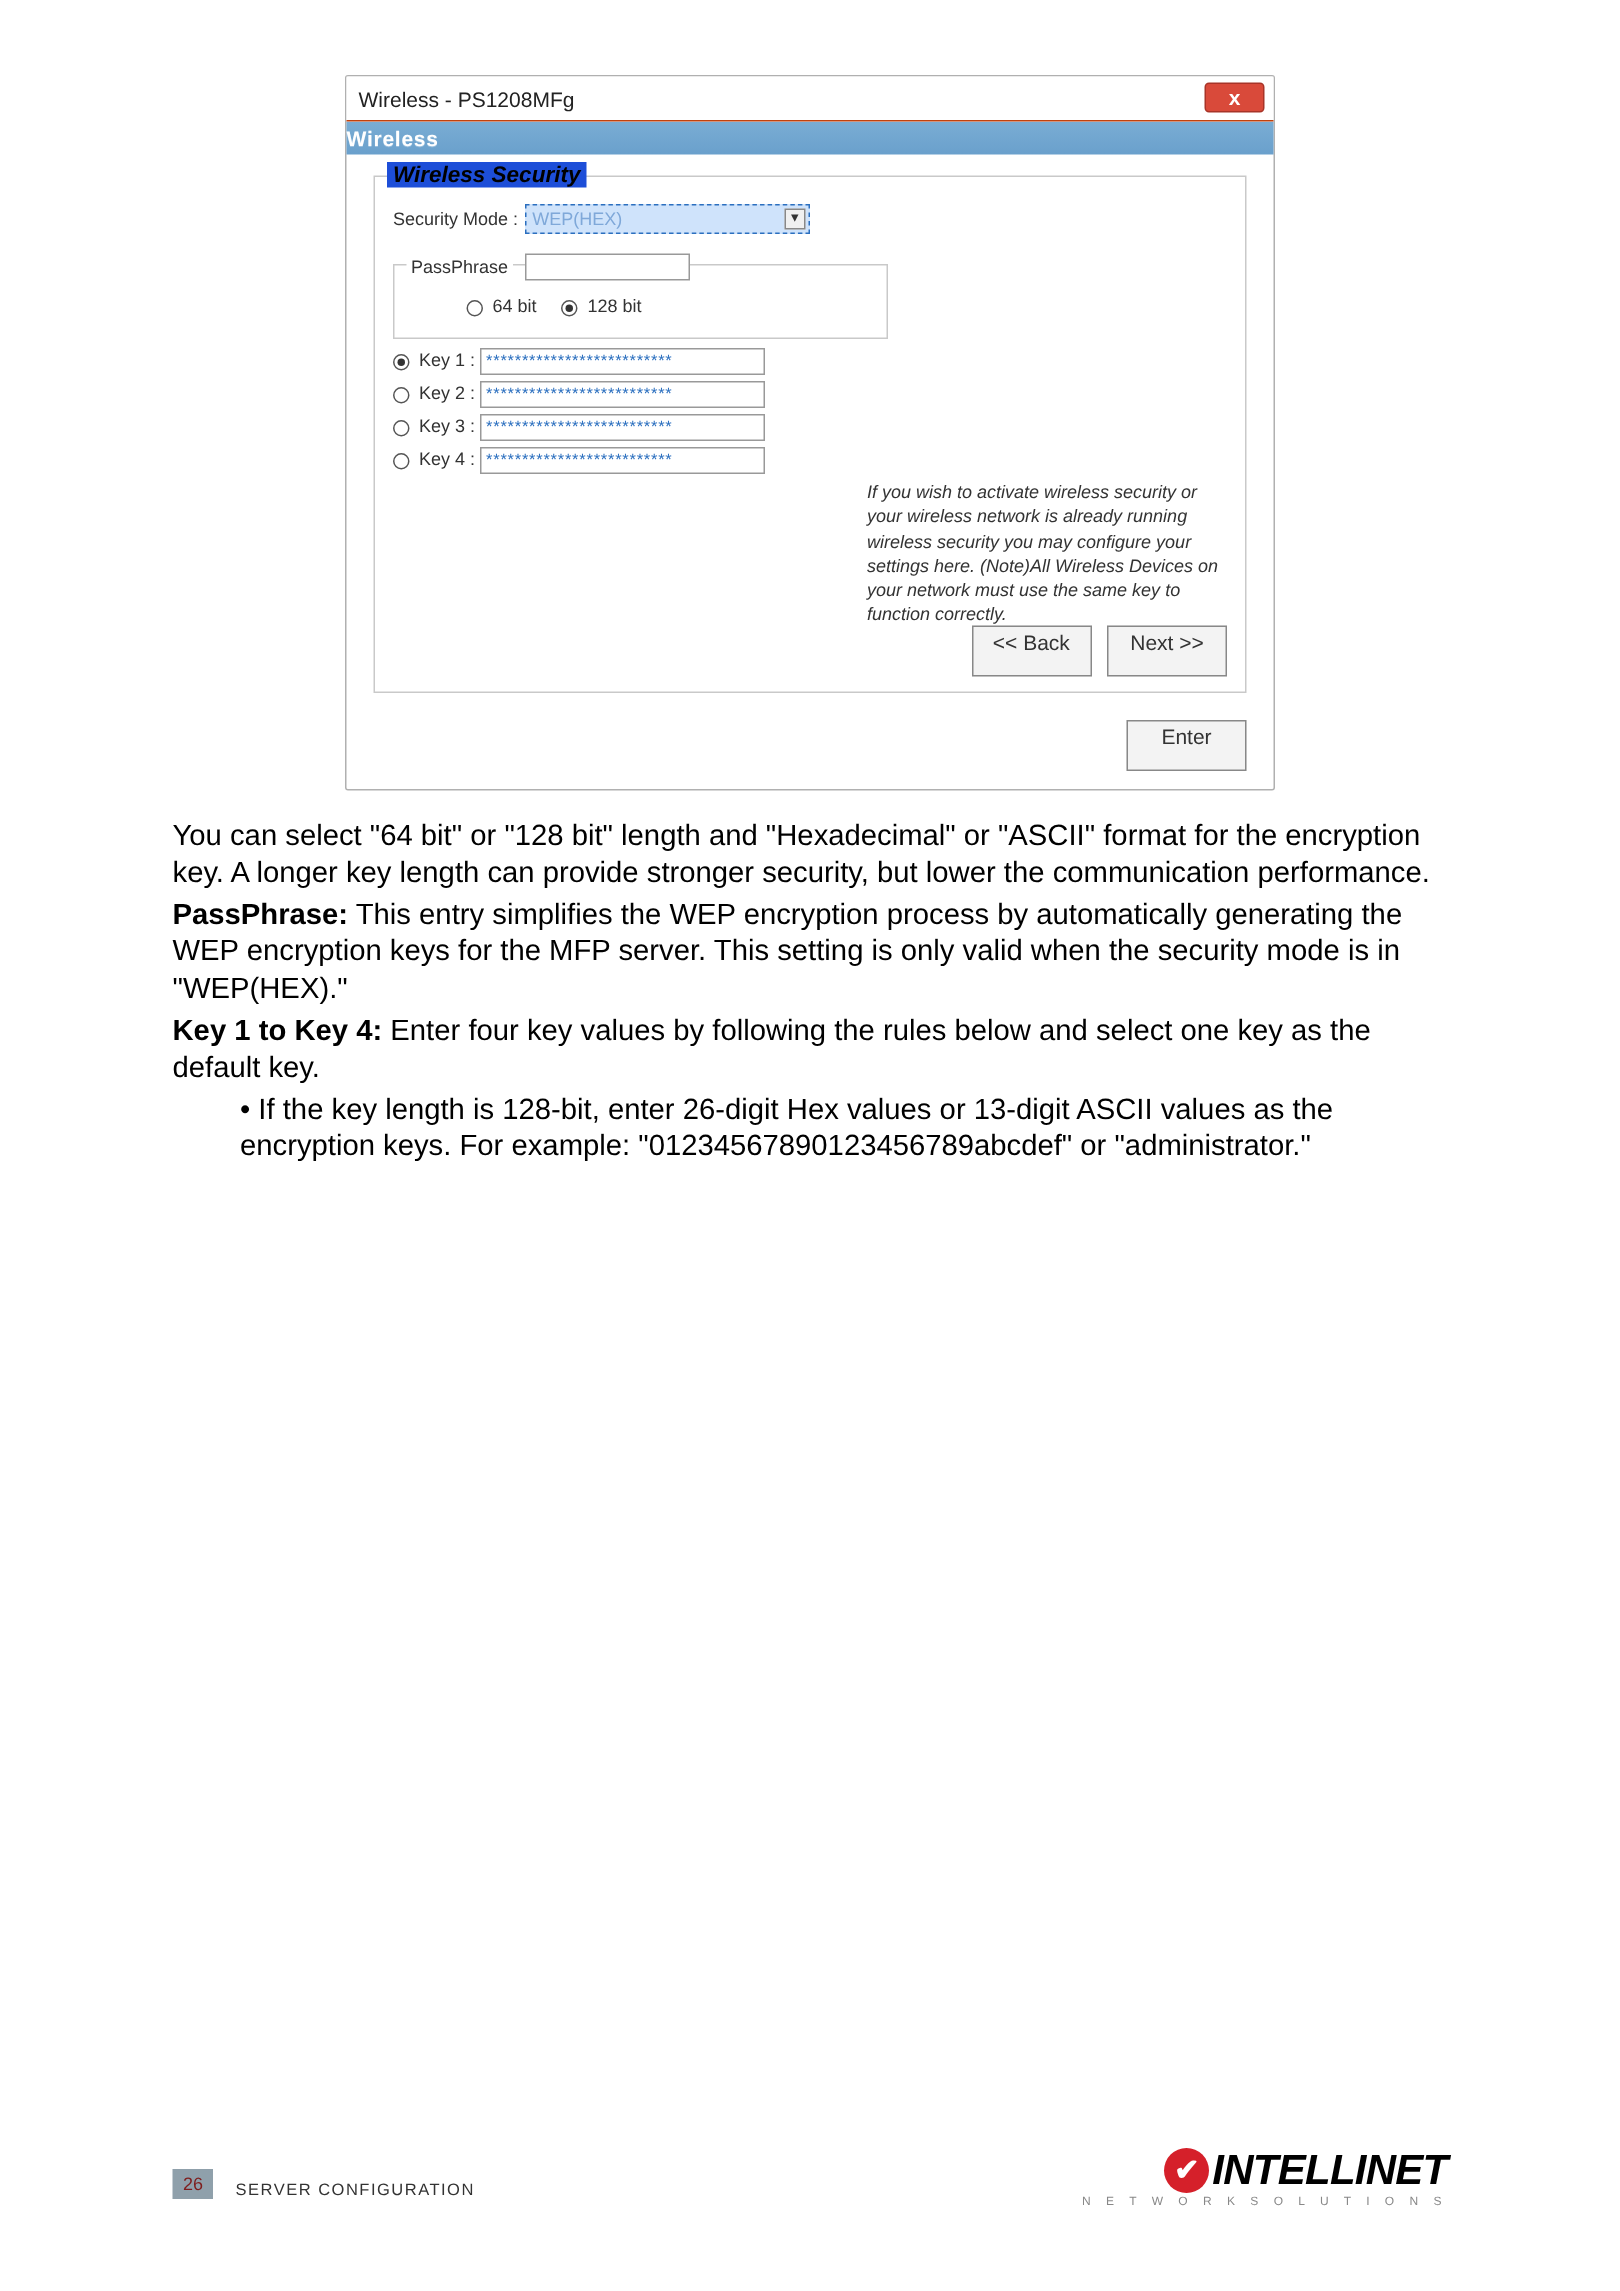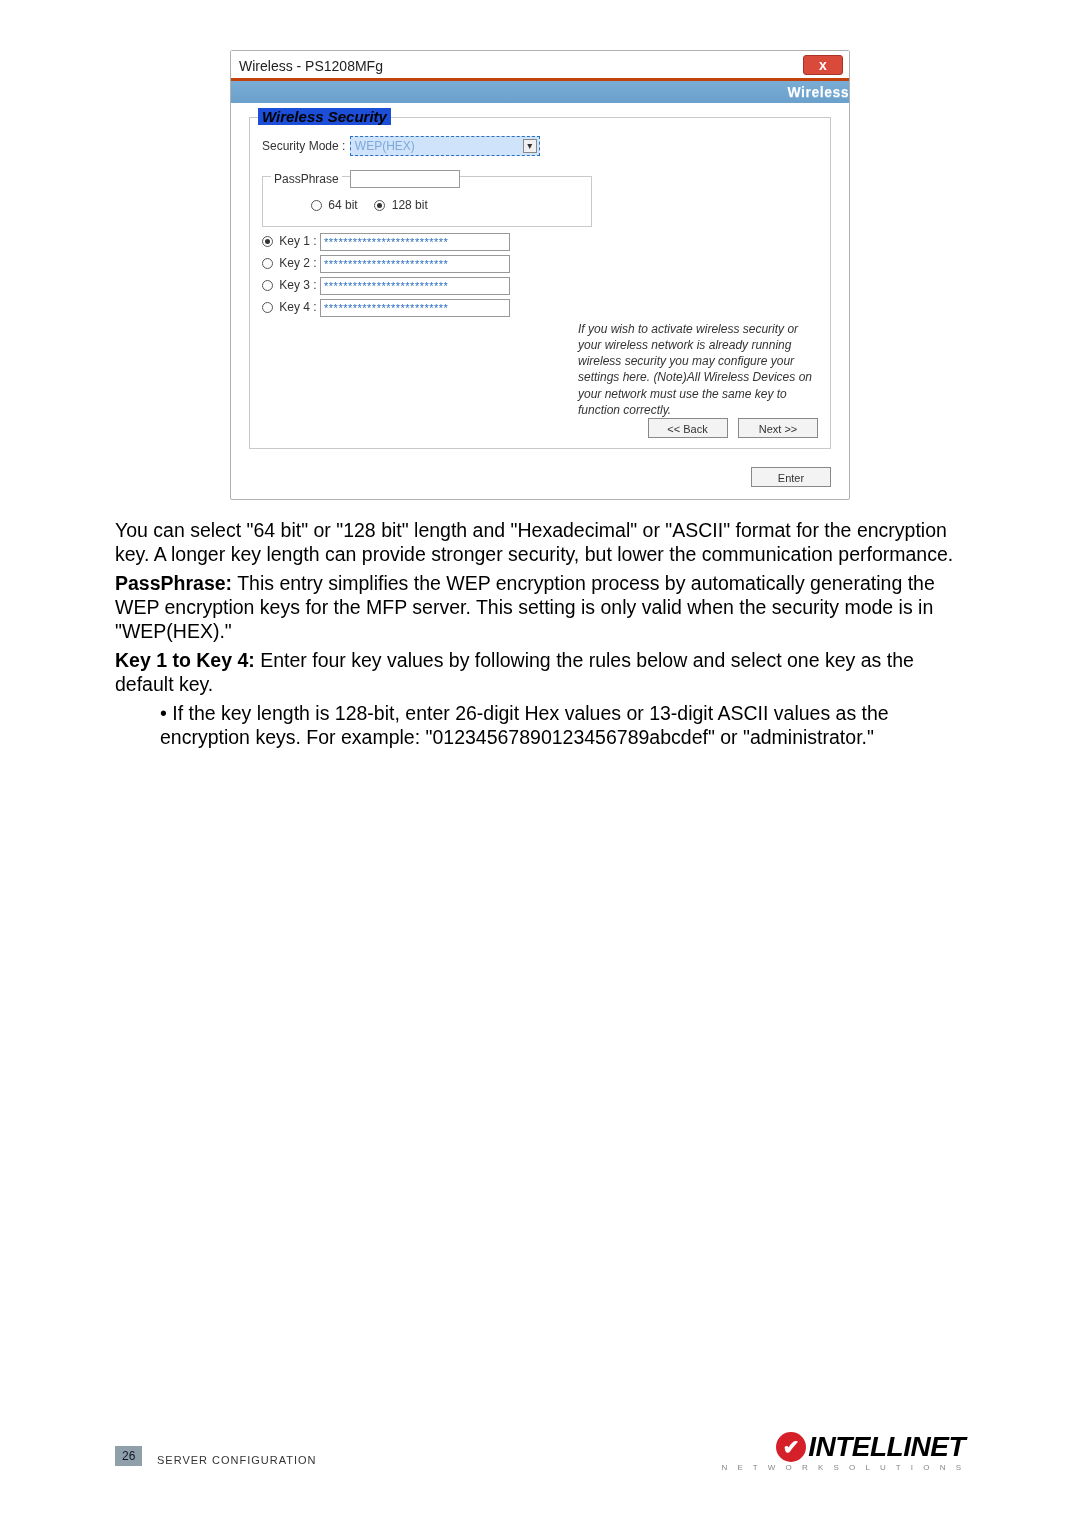--- a/index.html
+++ b/index.html
@@ -24,42 +24,42 @@
     background: #fff;
   }
   .titlebar {
     height: 30px;
     background: #fff;
     position: relative;
     font-size: 14px;
     color: #222;
     padding-left: 8px;
     line-height: 30px;
-    border-bottom: 3px solid #c2410c;
+    border-bottom: 1px solid #c2410c;
   }
   .close-btn {
     position: absolute;
     right: 6px;
     top: 4px;
     width: 40px;
     height: 20px;
     background: #d94a3a;
     border-radius: 3px;
     border: 1px solid #a83428;
     color: #fff;
     font-weight: bold;
     text-align: center;
     line-height: 18px;
     font-size: 14px;
   }
   .tabbar {
     height: 22px;
     background: linear-gradient(#7aadd4, #6aa0cc);
     color: #fff;
-    text-align: right;
+    text-align: left;
     font-size: 14px;
     line-height: 22px;
     font-weight: bold;
     letter-spacing: 0.5px;
     text-shadow: 0 1px 0 rgba(255,255,255,0.3);
   }
   .panel {
     padding: 14px 18px 10px 18px;
   }
   .fieldset {
@@ -185,24 +185,24 @@
     letter-spacing: 0.5px;
     overflow: hidden;
   }
   .nav-row {
     text-align: right;
     margin-top: 36px;
   }
   .btn {
     display: inline-block;
     width: 80px;
-    height: 20px;
+    height: 34px;
     border: 1px solid #888;
     background: #f3f3f3;
-    font-size: 11px;
+    font-size: 14px;
     color: #333;
     text-align: center;
     line-height: 20px;
     margin-left: 6px;
   }
   .cancel-row {
     text-align: right;
     padding: 8px 18px 12px 0;
   }
   .body-text {
@@ -218,21 +218,21 @@
     left: 115px;
     right: 115px;
     bottom: 55px;
     height: 40px;
   }
   .page-num {
     position: absolute;
     left: 0;
     bottom: 6px;
     background: #8fa0ab;
-    color: #0f172a;
+    color: #7f1d1d;
     font-size: 12px;
     padding: 3px 7px;
   }
   .footer-label {
     position: absolute;
     left: 42px;
     bottom: 6px;
     font-size: 11px;
     letter-spacing: 1px;
     color: #333;

